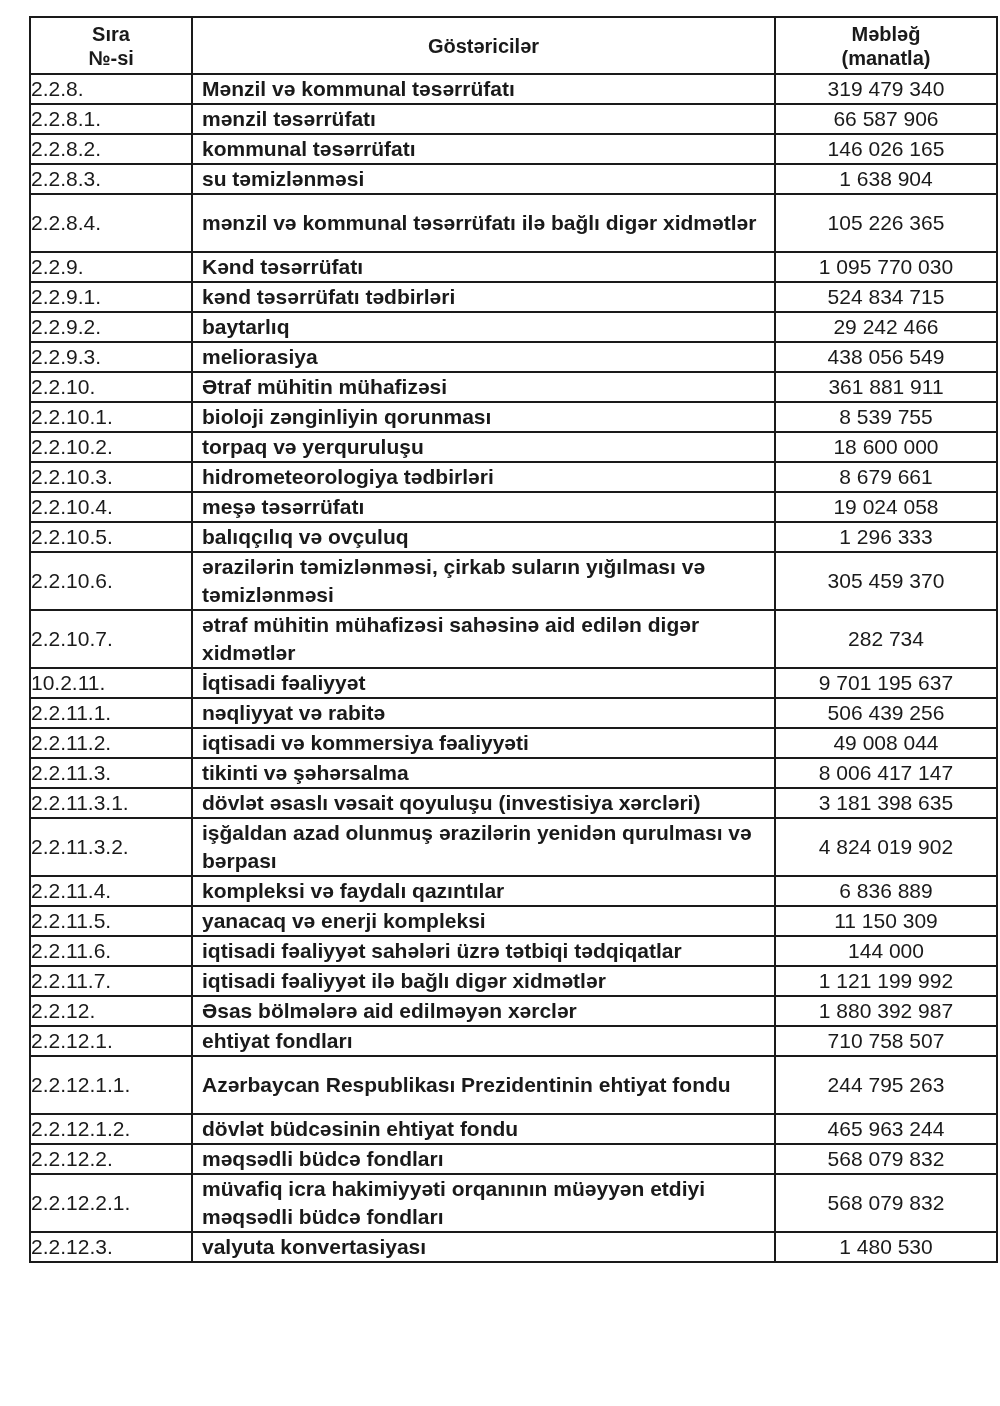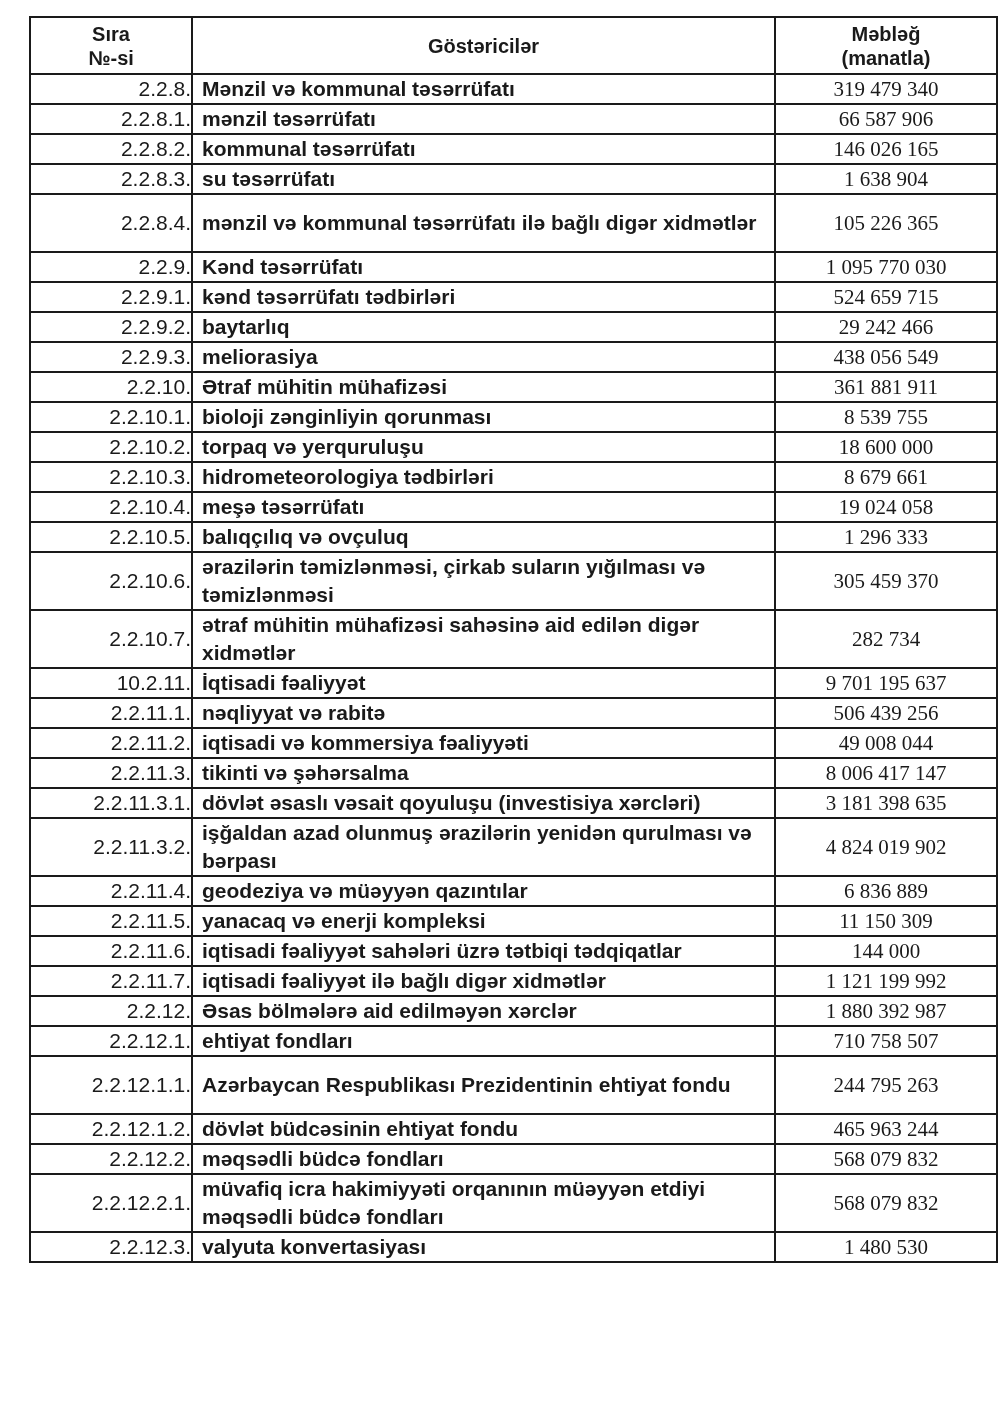--- a/index.html
+++ b/index.html
@@ -4,23 +4,23 @@
 <style>
   html, body { margin:0; padding:0; background:#ffffff; }
   body { width:1000px; height:1406px; position:relative; overflow:hidden;
          font-family:"Liberation Sans", sans-serif; color:#1a1a1a; }
   table.budget { position:absolute; left:29px; top:16px; width:967px;
          border-collapse:collapse; table-layout:fixed; }
   table.budget td, table.budget th { border:2px solid #1a1a1a; padding:0; }
   col.c1 { width:162px; } col.c2 { width:583px; } col.c3 { width:222px; }
   th { font-weight:bold; font-size:20px; line-height:24px; height:55px; text-align:center; }
   td { font-size:21px; line-height:28px; }
-  td.code { text-align:right; }
+  td.code { text-align:left; }
   td.label { text-align:left; padding-left:9px !important; padding-right:6px !important;font-weight:bold; }
-  td.amount { text-align:center;font-family:Liberation Serif, serif; }
+  td.amount { text-align:center; }
   tr.single td { height:27px; }
   tr.double td { height:56px; }
   .hdr-line { display:block; }
 </style>
 </head>
 <body>
 
 <table class="budget">
   <colgroup>
       <col class="c1">
@@ -51,37 +51,37 @@
         <td class="label">mənzil təsərrüfatı</td>
         <td class="amount">66 587 906</td>
       </tr>
       <tr class="single">
         <td class="code">2.2.8.2.</td>
         <td class="label">kommunal təsərrüfatı</td>
         <td class="amount">146 026 165</td>
       </tr>
       <tr class="single">
         <td class="code">2.2.8.3.</td>
-        <td class="label">su təsərrüfatı</td>
+        <td class="label">su təmizlənməsi</td>
         <td class="amount">1 638 904</td>
       </tr>
       <tr class="double">
         <td class="code">2.2.8.4.</td>
         <td class="label">mənzil və kommunal təsərrüfatı ilə bağlı digər xidmətlər</td>
         <td class="amount">105 226 365</td>
       </tr>
       <tr class="single">
         <td class="code">2.2.9.</td>
         <td class="label">Kənd təsərrüfatı</td>
         <td class="amount">1 095 770 030</td>
       </tr>
       <tr class="single">
         <td class="code">2.2.9.1.</td>
         <td class="label">kənd təsərrüfatı tədbirləri</td>
-        <td class="amount">524 659 715</td>
+        <td class="amount">524 834 715</td>
       </tr>
       <tr class="single">
         <td class="code">2.2.9.2.</td>
         <td class="label">baytarlıq</td>
         <td class="amount">29 242 466</td>
       </tr>
       <tr class="single">
         <td class="code">2.2.9.3.</td>
         <td class="label">meliorasiya</td>
         <td class="amount">438 056 549</td>
@@ -151,21 +151,21 @@
         <td class="label">dövlət əsaslı vəsait qoyuluşu (investisiya xərcləri)</td>
         <td class="amount">3 181 398 635</td>
       </tr>
       <tr class="double">
         <td class="code">2.2.11.3.2.</td>
         <td class="label">işğaldan azad olunmuş ərazilərin yenidən qurulması və bərpası</td>
         <td class="amount">4 824 019 902</td>
       </tr>
       <tr class="single">
         <td class="code">2.2.11.4.</td>
-        <td class="label">geodeziya və müəyyən qazıntılar</td>
+        <td class="label">kompleksi və faydalı qazıntılar</td>
         <td class="amount">6 836 889</td>
       </tr>
       <tr class="single">
         <td class="code">2.2.11.5.</td>
         <td class="label">yanacaq və enerji kompleksi</td>
         <td class="amount">11 150 309</td>
       </tr>
       <tr class="single">
         <td class="code">2.2.11.6.</td>
         <td class="label">iqtisadi fəaliyyət sahələri üzrə tətbiqi tədqiqatlar</td>

